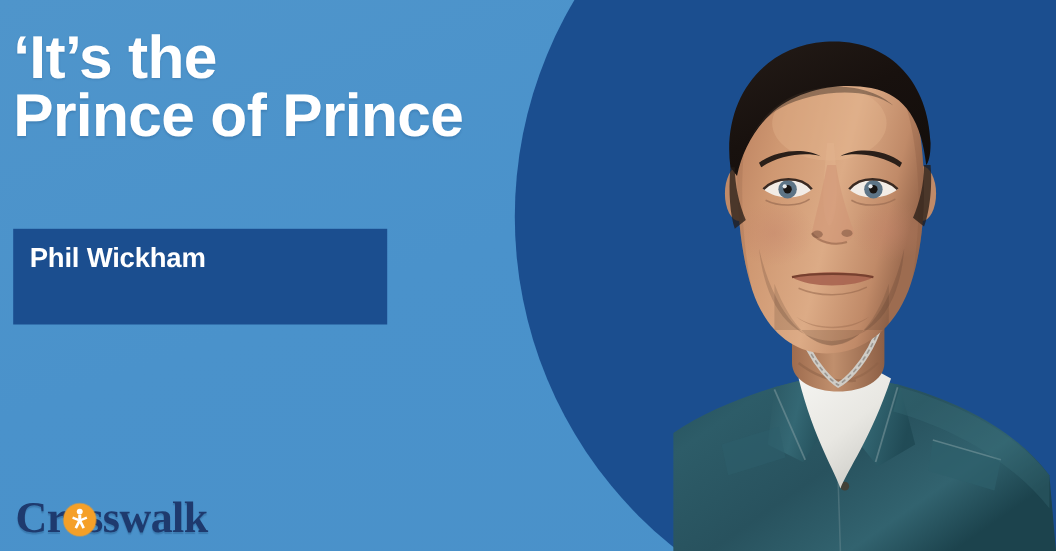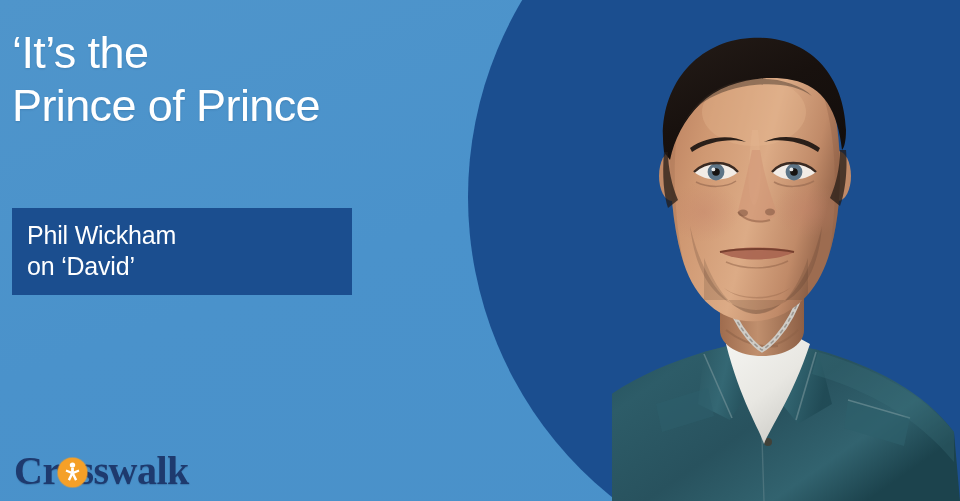--- a/index.html
+++ b/index.html
@@ -48,42 +48,42 @@
   }
   .portrait svg { display:block; width:348px; height:501px; }
 
   
   .headline {
     position:absolute;
     left:12px;
     top:26px;
     width:600px;
     color:#ffffff;
-    font-weight:normal;
-    font-size:45px;
+    font-weight:bold;
+    font-size:55px;
     line-height:53px;
     letter-spacing:-0.6px;
     text-shadow:0 1px 2px rgba(12,52,92,0.18);
   }
   .headline .line { display:block; white-space:nowrap; }
 
   
   .attribution {
     position:absolute;
     left:12px;
     top:208px;
     width:340px;
     height:87px;
     background:#1b4e8f;
     padding:12px 0 0 15px;
   }
   .attribution .aline {
     display:block;
     color:#ffffff;
-    font-weight:normal;
+    font-weight:bold;
     font-size:25px;
     line-height:31px;
     letter-spacing:-0.2px;
     white-space:nowrap;
   }
 
   
   .logo {
     position:absolute;
     left:14px;
@@ -288,21 +288,20 @@
     </svg>
   </div>
 
   <div class="headline">
     <span class="line">‘It’s the</span>
     <span class="line">Prince of Prince</span>
   </div>
 
   <div class="attribution">
     <span class="aline">Phil Wickham</span>
-    <span class="aline">on ‘David’</span>
   </div>
 
   <div class="logo">
     <div class="logo-word">
       <span>Cr</span><span style="visibility:hidden">o</span><span>sswalk</span>
       <span class="logo-mark">
         <svg viewBox="0 0 29 29" xmlns="http://www.w3.org/2000/svg">
           <circle cx="14.5" cy="14.5" r="14.5" fill="#f5a028"></circle>
           <g fill="#ffffff">
             <circle cx="14.5" cy="7.1" r="2.7"></circle>

